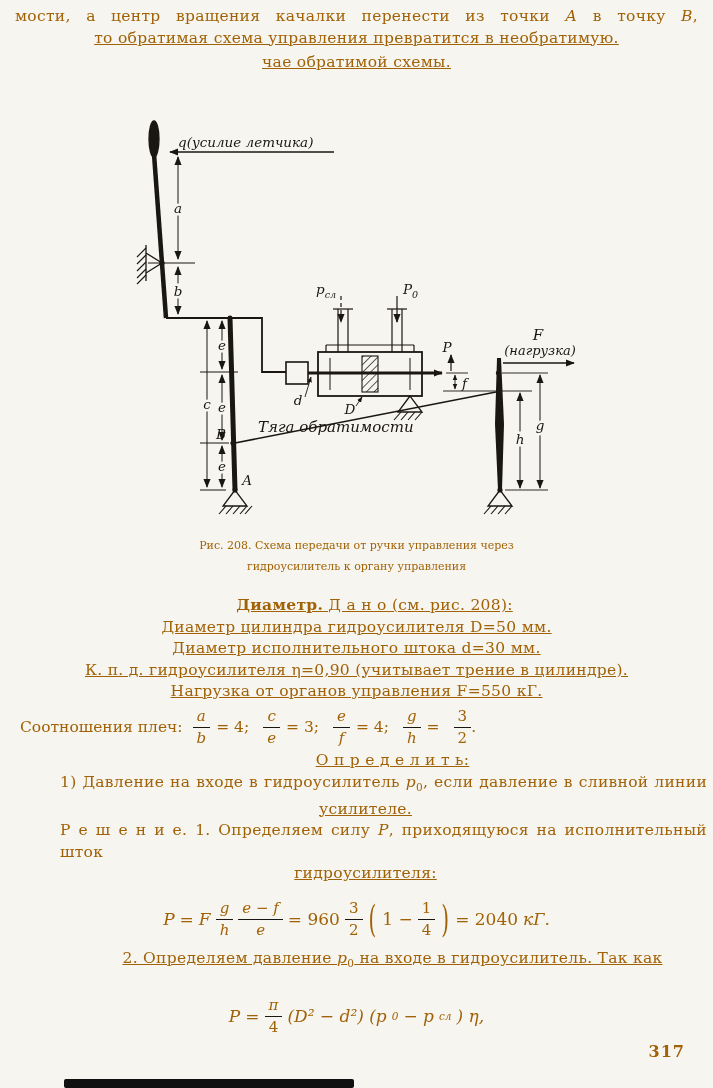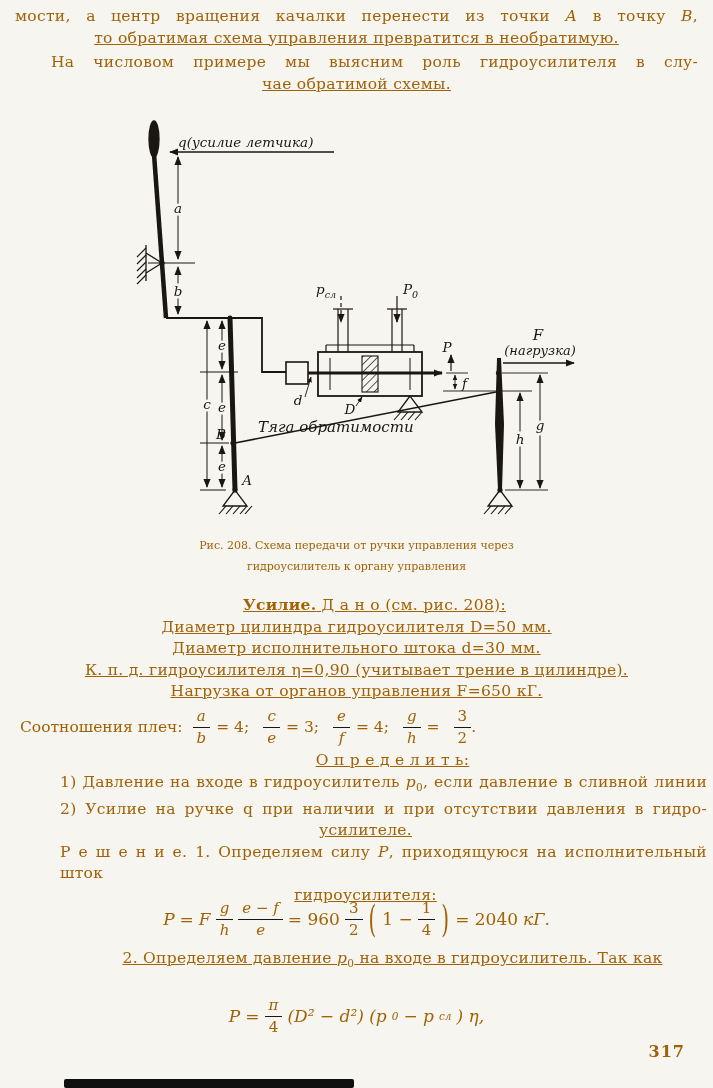--- a/index.html
+++ b/index.html
@@ -31,21 +31,20 @@
 <body>
 
 <div class="page">
 
   <div class="abs doc" style="left:15px;top:6px;width:683px">
     <div class="jline"><span>мости, а центр вращения качалки перенести из точки </span><span class="it">А</span><span> в точку </span><span class="it">В</span><span>,</span></div>
     <div class="lline">то обратимая схема управления превратится в необратимую.</div>
   </div>
 
   <div class="abs doc" style="left:15px;top:52px;width:683px">
-    <div class="jline ind">На числовом примере мы выясним роль гидроусилителя в слу-</div>
     <div class="lline">чае обратимой схемы.</div>
   </div>
 
   <svg class="fig abs" style="left:0;top:112px" width="713" height="422" viewBox="0 0 713 422" stroke="#1a1712" stroke-width="1.3" fill="none">
     <defs>
       <marker id="mA" viewBox="0 0 10 10" refX="9" refY="5" markerWidth="9" markerHeight="9" markerUnits="userSpaceOnUse" orient="auto-start-reverse">
         <path d="M0,1 L10,5 L0,9 Z" fill="#1a1712" stroke="none"></path>
       </marker>
       <marker id="mS" viewBox="0 0 10 10" refX="9" refY="5" markerWidth="6" markerHeight="6" markerUnits="userSpaceOnUse" orient="auto-start-reverse">
         <path d="M0,1 L10,5 L0,9 Z" fill="#1a1712" stroke="none"></path>
@@ -196,25 +195,25 @@
       <path d="M491,394 l-7,8 M498,394 l-7,8 M505,394 l-7,8 M512,394 l-7,8" stroke-width="1.1"></path>
     </g>
   </svg>
 
   <div class="abs caption" style="top:535px">
     <div>Рис. 208. Схема передачи от ручки управления через</div>
     <div>гидроусилитель к органу управления</div>
   </div>
 
   <div class="abs doc" style="left:15px;top:594px;width:683px">
-    <div class="lline ind"><span class="b">Усилие.</span><span> Д а н о  (см. рис. 208):</span></div>
+    <div class="lline ind"><span class="b">Диаметр.</span><span> Д а н о  (см. рис. 208):</span></div>
     <div class="lline">Диаметр цилиндра гидроусилителя D=50 мм.</div>
     <div class="lline">Диаметр исполнительного штока d=30 мм.</div>
     <div class="lline">К. п. д. гидроусилителя η=0,90 (учитывает трение в цилиндре).</div>
-    <div class="lline">Нагрузка от органов управления F=650 кГ.</div>
+    <div class="lline">Нагрузка от органов управления F=550 кГ.</div>
   </div>
 
   <div class="abs ratios" style="left:20px;top:706px;height:42px">
     <span class="rl">Соотношения плеч:</span>
     <span class="frac">
         <span class="fn it">a</span>
         <span class="fd it">b</span>
       </span>
     <span class="rv">= 4;</span>
     <span class="frac">
@@ -236,21 +235,20 @@
         <span class="fn">3</span>
         <span class="fd">2</span>
       </span>
     <span>.</span>
   </div>
 
   <div class="abs doc lline ind" style="left:15px;top:750px;width:683px">О п р е д е л и т ь:</div>
 
   <div class="abs doc" style="left:24px;top:772px;width:683px">
     <div class="jline ind"><span>1) Давление на входе в гидроусилитель </span><span class="it">p</span><sub>0</sub><span>, если давление в сливной линии</span></div>
-    <div class="jline ind">2) Усилие на ручке q при наличии и при отсутствии давления в гидро-</div>
     <div class="lline">усилителе.</div>
     <div class="jline ind"><span>Р е ш е н и е.  1. Определяем силу </span><span class="it">P</span><span>, приходящуюся на исполнительный шток</span></div>
     <div class="lline">гидроусилителя:</div>
   </div>
 
   <div class="abs formula" style="top:896px;height:46px">
     <span class="it">P</span>
     <span> = </span>
     <span class="it">F</span>
     <span class="frac">

